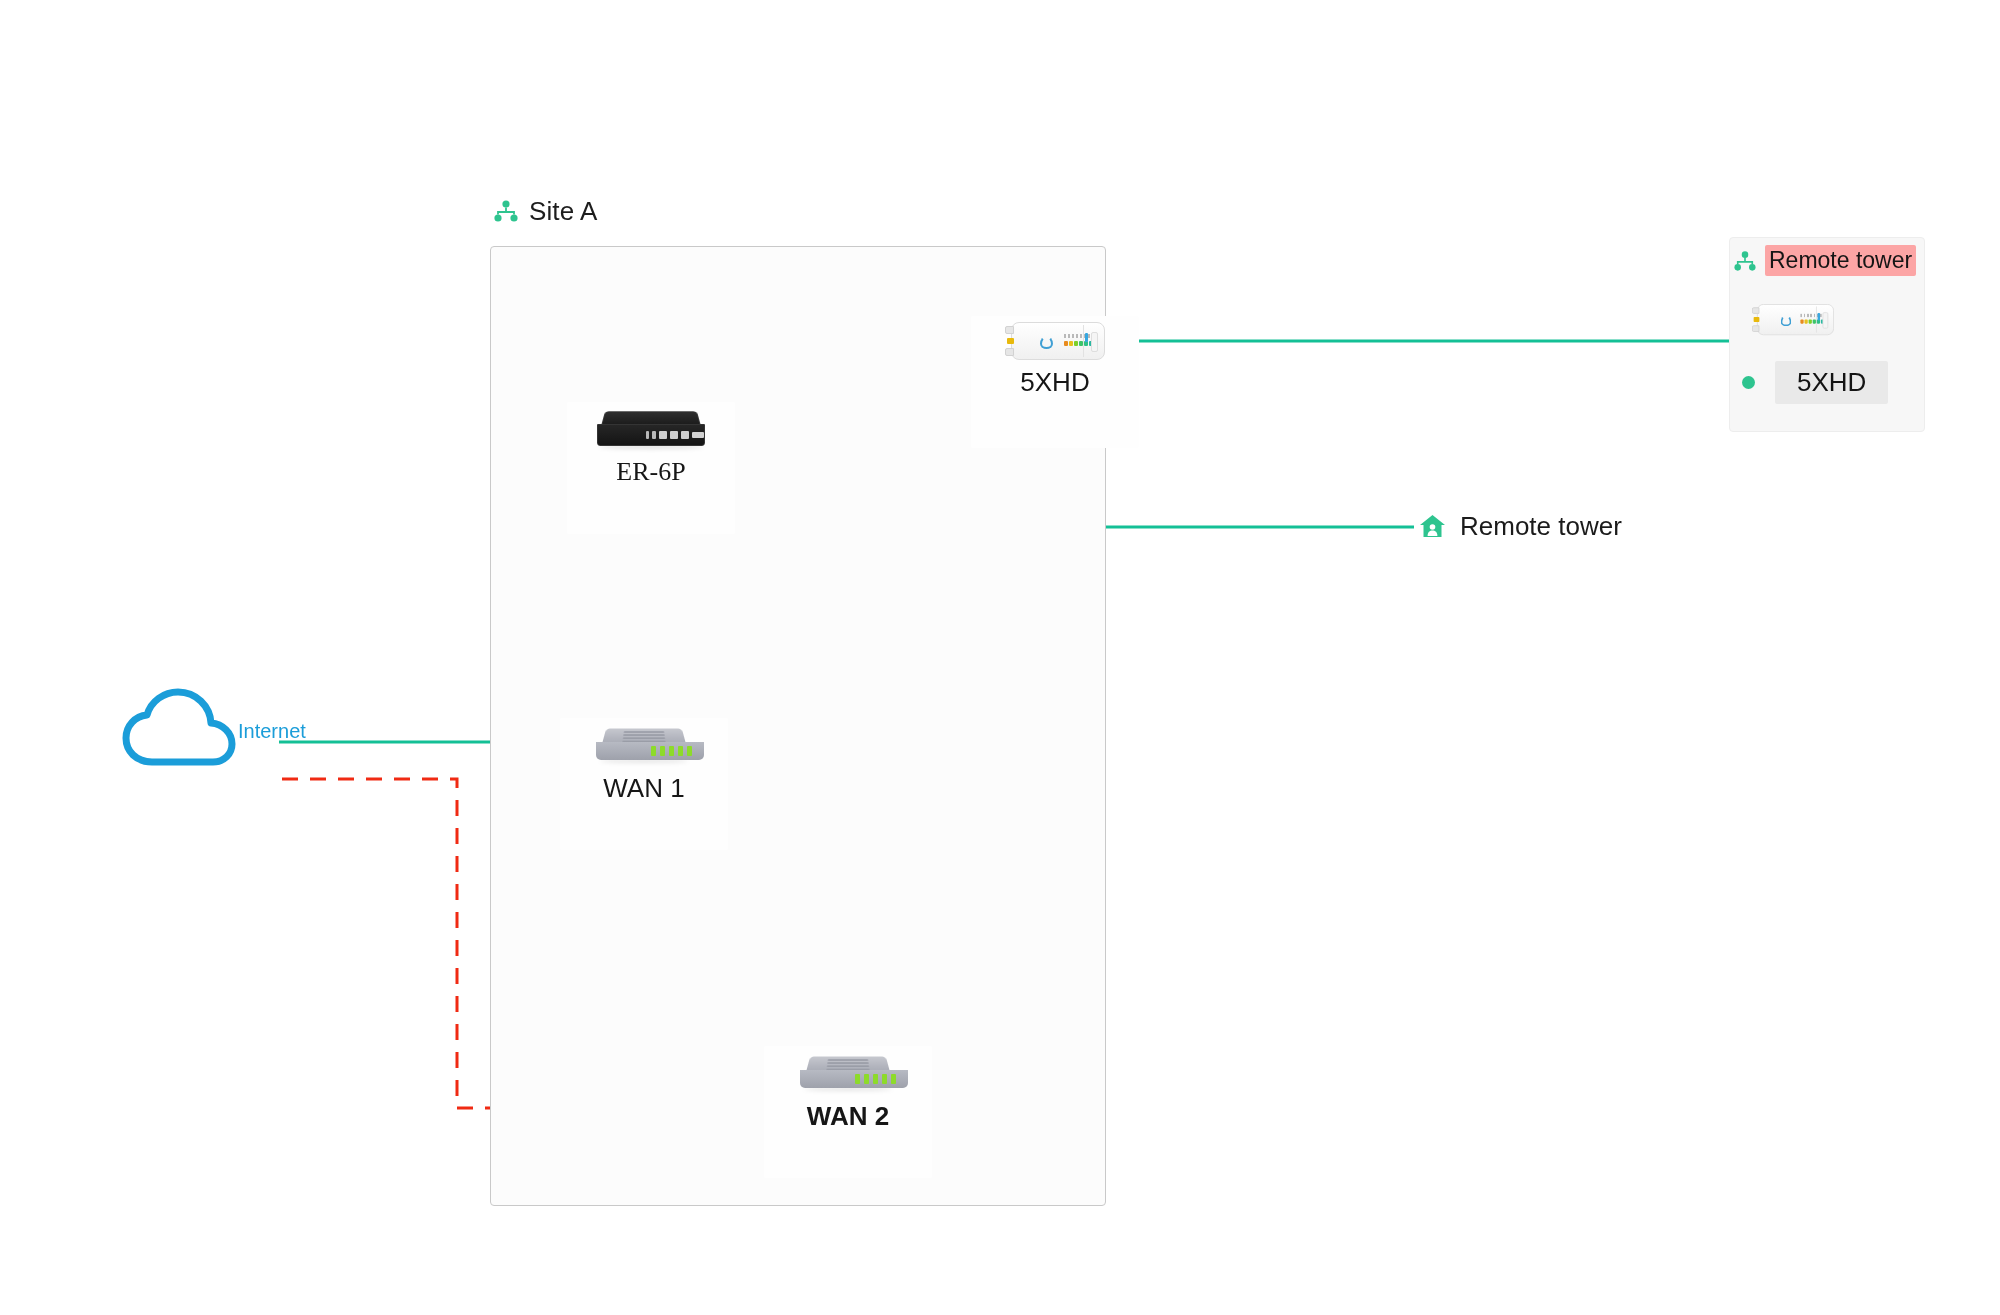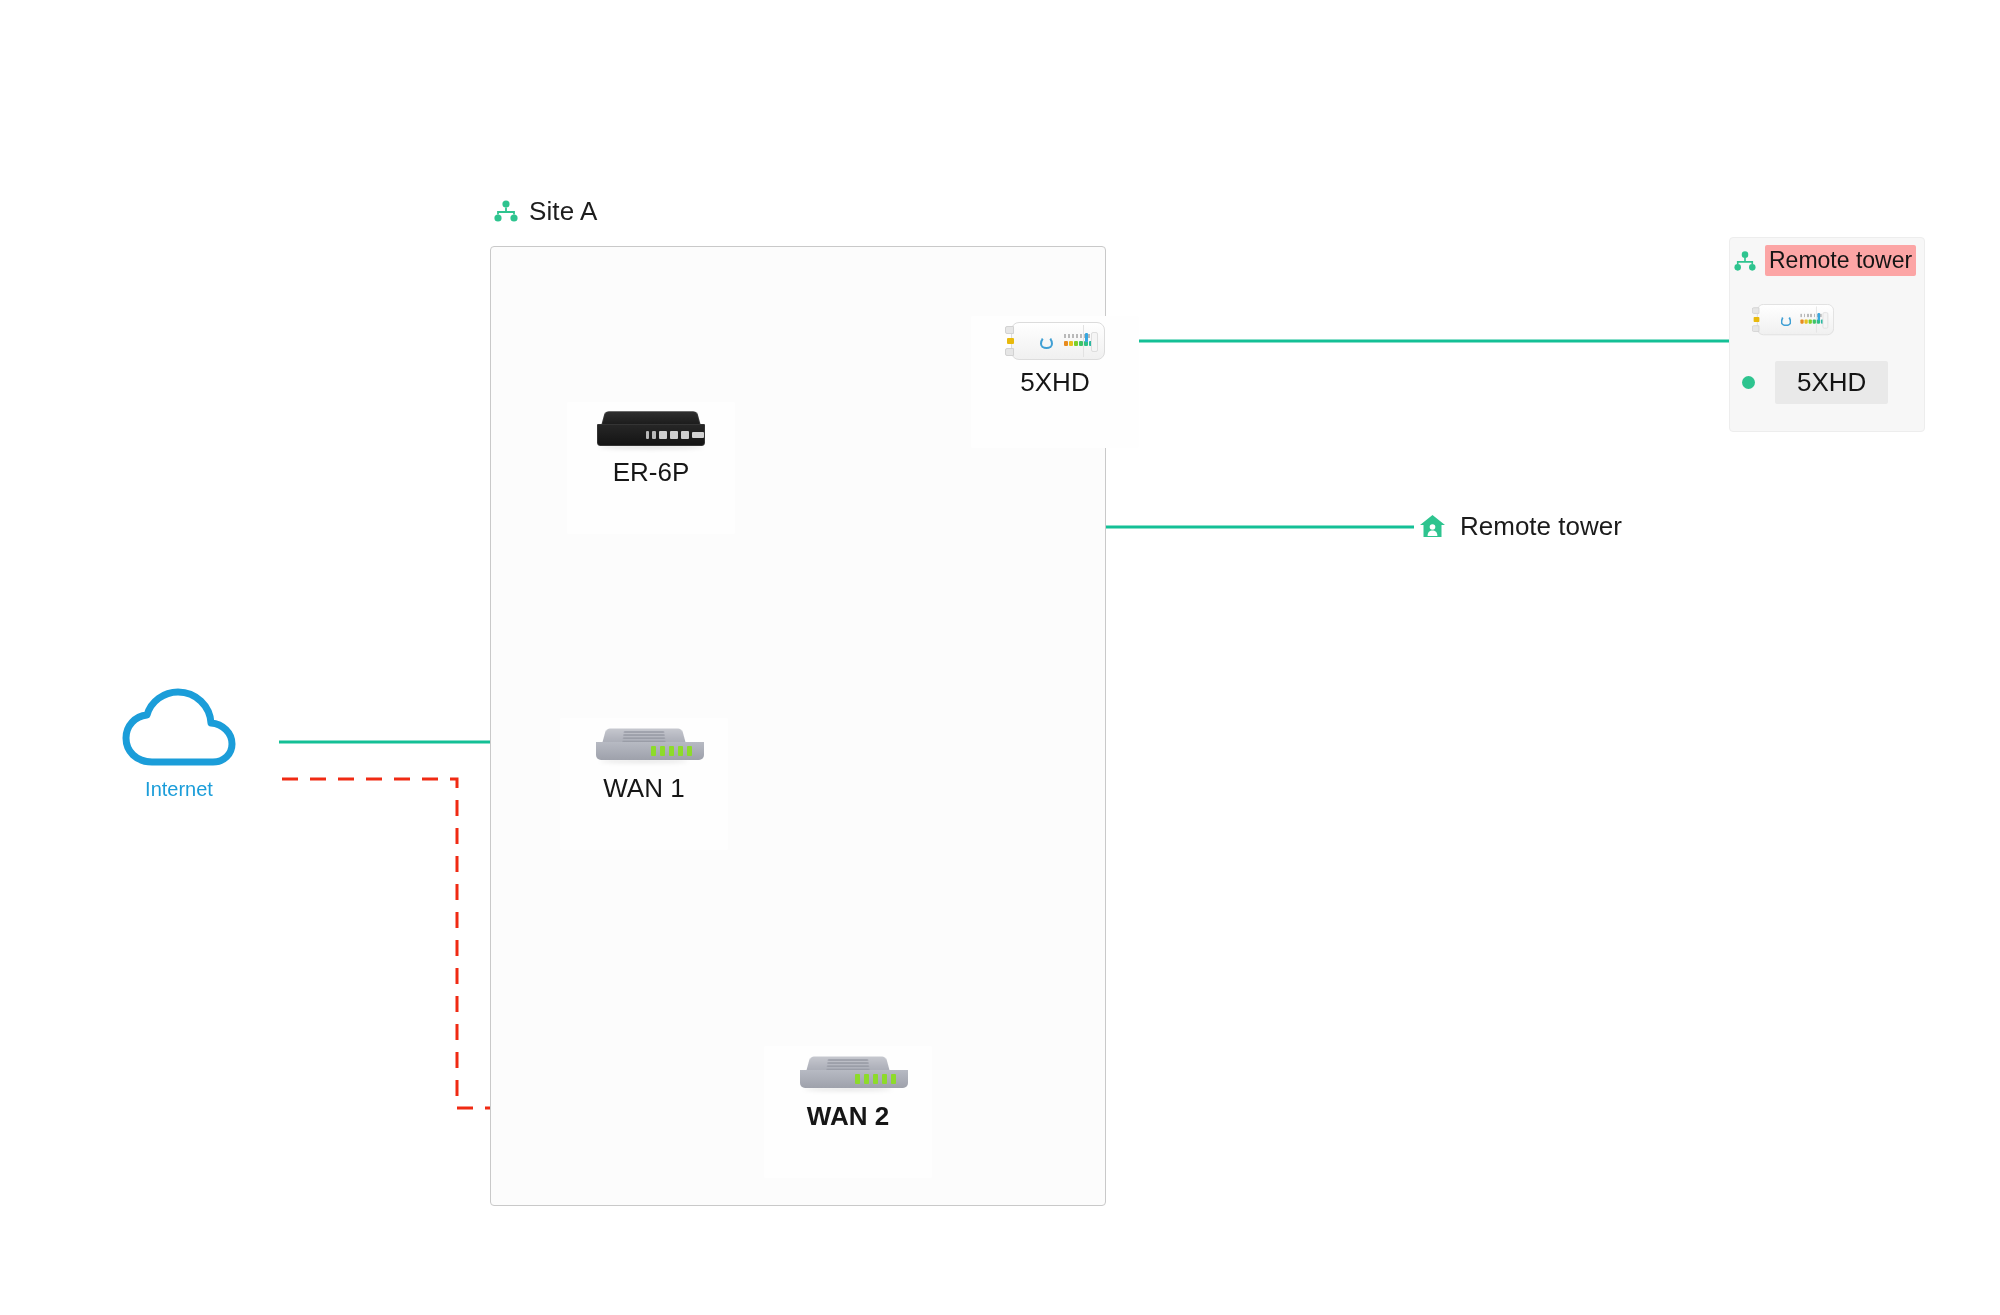--- a/index.html
+++ b/index.html
@@ -139,21 +139,21 @@
   .lb .tick{position:absolute;background:#c3c3c3;}
   .lb .t1{left:40px;top:13px;width:5px;height:2px;}
   .lb .t2{left:31px;top:39px;width:4px;height:2px;transform:rotate(-25deg);}
   .lb .t3{left:49px;top:39px;width:4px;height:2px;transform:rotate(25deg);}
   .lb .ul{
     position:absolute;left:37px;top:43px;width:10px;height:8px;
     border:2px solid #bdbdbd;border-top:none;border-radius:0 0 6px 6px;box-sizing:border-box;
   }
 
   
-  .cloud-node{position:absolute;left:120px;top:684px;display:flex;flex-direction:column;align-items:center;}
+  .cloud-node{position:absolute;left:120px;top:684px;display:flex;flex-direction:row;align-items:center;}
   .cloud-label{margin-top:4px;font-size:20px;color:#1b9dd9;}
 
   
   .remote-client{
     position:absolute;left:1419px;top:511px;
     display:flex;align-items:center;gap:14px;
     font-size:26px;color:#1b1b1b;white-space:nowrap;
   }
 
   
@@ -209,21 +209,21 @@
       <circle cx="12" cy="4" r="3.6" fill="#2ec48f"></circle>
       <circle cx="4" cy="18" r="3.6" fill="#2ec48f"></circle>
       <circle cx="20" cy="18" r="3.6" fill="#2ec48f"></circle>
       <path d="M12 7.5 L12 12 M4 14.5 L4 12 L20 12 L20 14.5" stroke="#2ec48f" stroke-width="1.8" fill="none"></path>
     </svg>
     <span class="txt">Site A</span>
   </div>
 
   <div class="site-box"></div>
 
-  <div class="node" style="left:595px;top:408px;">
+  <div class="node" style="left:595px;top:408px;font-family:Liberation Serif, serif;">
     <div class="plate"></div>
     <div class="art er">
       <div class="shadow"></div>
       <div class="top"></div>
       <div class="face">
         <span class="p sm"></span>
           <span class="p sm"></span>
         <span class="p"></span>
           <span class="p"></span>
           <span class="p"></span>

